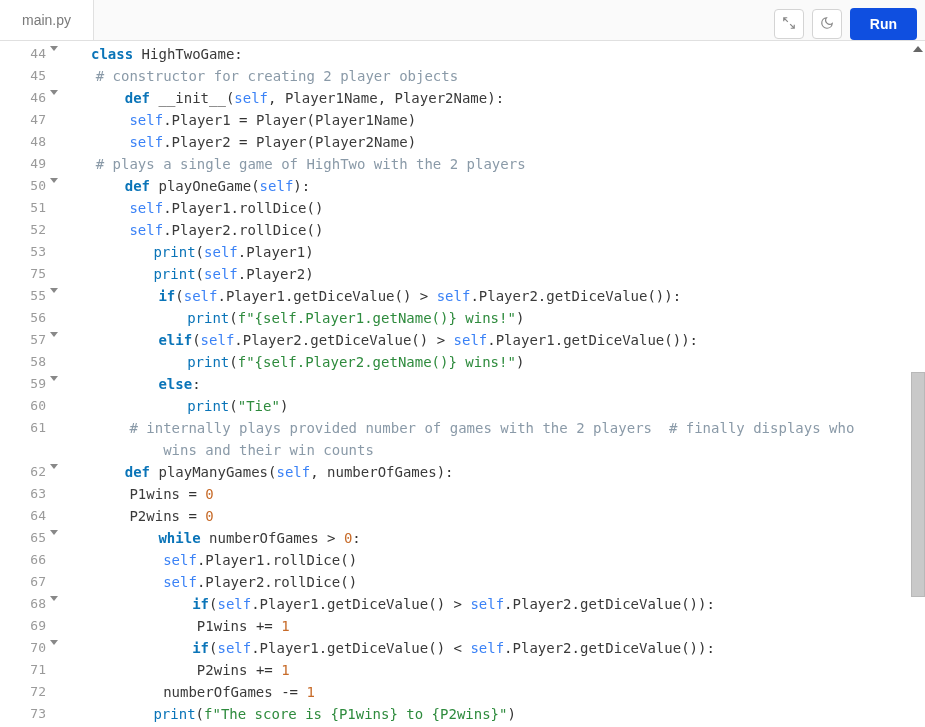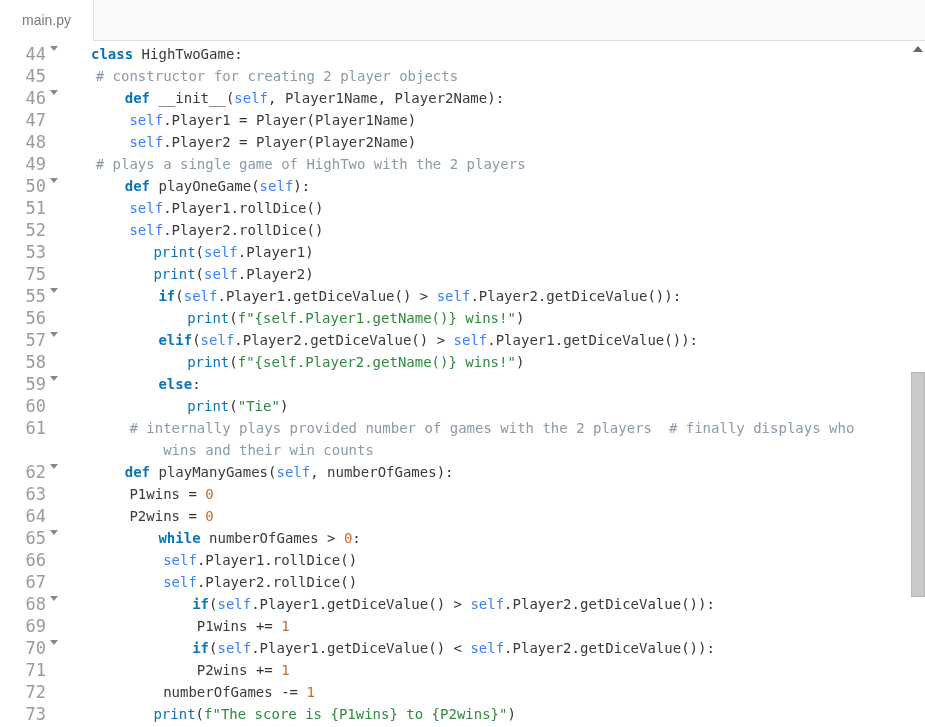--- a/index.html
+++ b/index.html
@@ -9,21 +9,21 @@
   background: #fff;
   width: 925px;
   height: 727px;
   overflow: hidden;
   position: relative;
 }
 .toolbar {
   height: 41px;
   border-bottom: 1px solid #e0e0e0;
   display: flex;
-  align-items: center;
+  align-items: flex-end;
   justify-content: space-between;
   padding: 0 8px 0 0;
   background: #fafafa;
 }
 .tab {
   padding: 11px 22px;
   background: #fff;
   border-right: 1px solid #e0e0e0;
   color: #7a7a7a;
   font-size: 14px;
@@ -79,21 +79,21 @@
   text-align: right;
   color: #9a9a9a;
   user-select: none;
   padding-top: 2px;
   flex-shrink: 0;
 }
 .gutter-line {
   height: 22px;
   padding-right: 10px;
   position: relative;
-  font-size: 17px;
+  font-size: 13px;
 }
 .fold {
   position: absolute;
   right: -2px;
   top: 3px;
   width: 0;
   height: 0;
   border-left: 4px solid transparent;
   border-right: 4px solid transparent;
   border-top: 5px solid #888;
@@ -151,20 +151,37 @@
   background: #c9c9c9;
   border: 1px solid #b8b8b8;
 }
 </style>
 </head>
 <body>
 
 <div class="toolbar">
   <div class="tab">
     <span>main.py</span>
+  </div>
+  <div class="toolbar-right">
+    <button class="icon-btn">
+      <span>
+        <svg width="14" height="14" viewBox="0 0 24 24" fill="none" stroke="currentColor" stroke-width="2">
+            <path d="M3 9V3h6M21 15v6h-6M3 3l7 7M21 21l-7-7"></path>
+          </svg>
+      </span>
+    </button>
+    <button class="icon-btn">
+      <span>
+        <svg width="14" height="14" viewBox="0 0 24 24" fill="none" stroke="currentColor" stroke-width="2">
+            <path d="M21 12.8A9 9 0 1 1 11.2 3a7 7 0 0 0 9.8 9.8z"></path>
+          </svg>
+      </span>
+    </button>
+    <button class="run-btn">Run</button>
   </div>
 </div>
 
 <div class="editor-wrap">
   <div class="editor">
     <div class="code-area">
       <div class="gutter" id="gutter">
           <div class="gutter-line">44<span class="fold"></span></div>
           <div class="gutter-line">45</div>
           <div class="gutter-line">46<span class="fold"></span></div>

